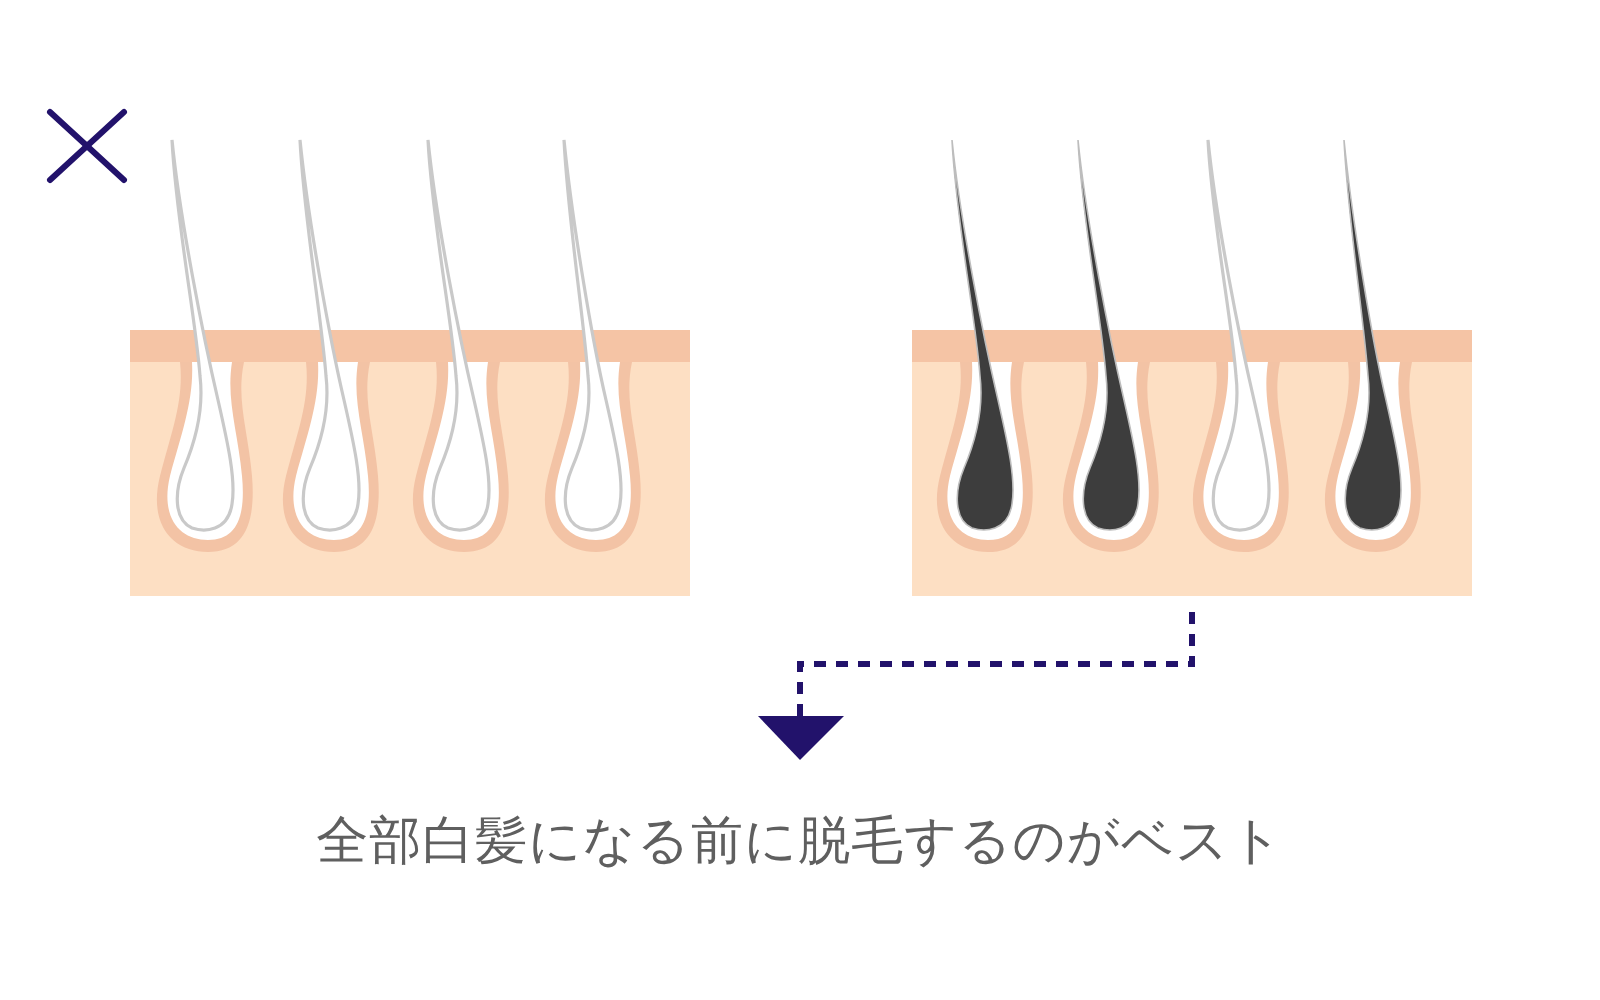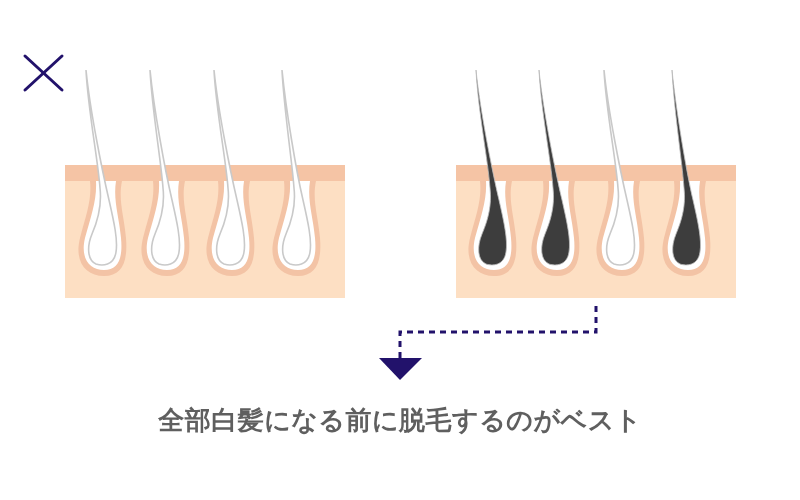--- a/index.html
+++ b/index.html
@@ -1,21 +1,21 @@
 <!DOCTYPE html>
 <html><head>
 <meta charset="utf-8">
 <style>
   html, body { margin: 0; padding: 0; background: #ffffff; }
   body { width: 800px; height: 500px; position: relative; overflow: hidden;
          font-family: "DejaVu Sans", "Liberation Sans", sans-serif; }
   #stage { position: absolute; left: 0; top: 0; width: 800px; height: 500px; }
   .caption {
     position: absolute; left: 0; top: 403px; width: 800px; text-align: center;
-    font-size: 26px; font-weight: bold; color: #5f5f5f; letter-spacing: 0.5px;
+    font-size: 26px; font-weight: normal; color: #5f5f5f; letter-spacing: 0.5px;
   }
 </style>
 </head>
 <body>
 
 <svg id="stage" width="800" height="500" viewBox="0 0 800 500" xmlns="http://www.w3.org/2000/svg">
 
   <g id="xmark" stroke="#22126B" stroke-width="3" stroke-linecap="round">
     <line x1="25" y1="56" x2="62" y2="90"></line>
     <line x1="62" y1="56" x2="25" y2="90"></line>

